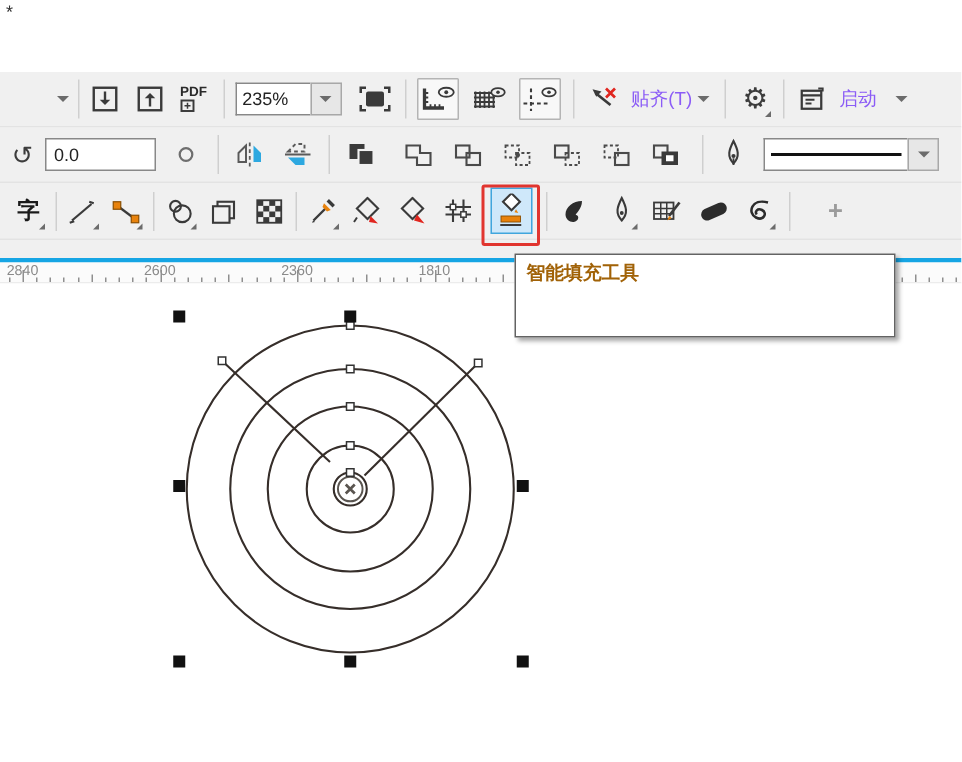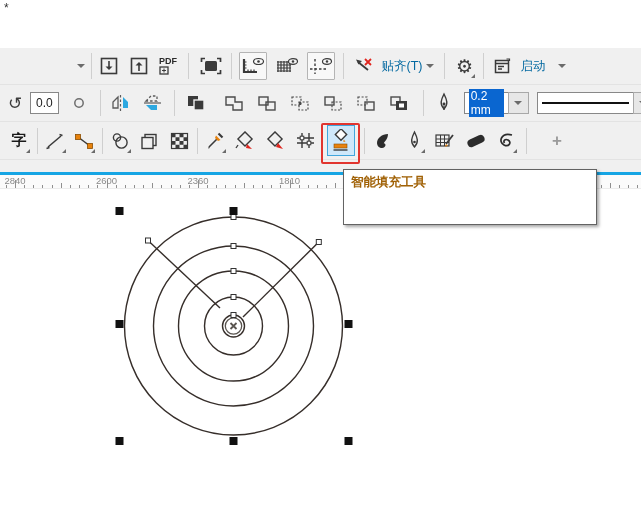--- a/index.html
+++ b/index.html
@@ -20,21 +20,21 @@
   .row3 { top:122px; height:38px; border-bottom:1px solid #e3e3e3; }
 
   .sep { width:1px; height:26px; background:#cfcfcf; flex:0 0 auto; }
   .tbtn { height:28px; min-width:24px; display:flex; align-items:center; justify-content:center;
     flex:0 0 auto; position:relative; }
   .tbtn.pressed { border:1px solid #b4b4b4; background:#f8f8f8; border-radius:1px; }
   .flyout:after { content:""; position:absolute; right:1px; bottom:2px; width:0; height:0;
     border-left:4px solid transparent; border-bottom:4px solid #6b6b6b; }
   .dd-arrow { width:0; height:0; border-left:4px solid transparent; border-right:4px solid transparent;
     border-top:4px solid #6b6b6b; }
-  .label-zh { font-size:12.5px; color:#0369a1; white-space:nowrap; }
+  .label-zh { font-size:12.5px; color:#8b5cf6; white-space:nowrap; }
 
   .combo { display:flex; height:22px; flex:0 0 auto; }
   .combo .field { background:#fff; border:1px solid #888; border-right:none; display:flex;
     align-items:center; padding:0 4px; font-size:12px; }
   .combo .btn { width:21px; background:#e7e7e7; border:1px solid #a8a8a8; display:flex;
     align-items:center; justify-content:center; }
   .sel-blue { background:#0a66d0; color:#fff; padding:0 2px; }
 
   .angle-input { width:74px; height:22px; background:#fff; border:1px solid #888;
     display:flex; align-items:center; padding:0 5px; font-size:12px; }
@@ -98,20 +98,26 @@
         </svg>
     </span>
     <span class="tbtn" style="margin-left:6px;width:24px">
       <svg class="icon-svg" width="24" height="22">
           <text x="2" y="9" font-size="9" font-weight="bold" fill="#2a2a2a" font-family="Liberation Sans,sans-serif">PDF</text>
           <rect x="3" y="12" width="8" height="7" fill="none" stroke="#3a3a3a" stroke-width="1.3"></rect>
           <path d="M5 15.5h4M7 13.5v4" stroke="#3a3a3a" stroke-width="1"></path>
         </svg>
     </span>
     <span class="sep" style="margin-left:7px"></span>
+    <span class="combo" style="margin-left:7px">
+      <span class="field" style="width:50px">235%</span>
+      <span class="btn">
+          <span class="dd-arrow"></span>
+        </span>
+    </span>
     <span class="tbtn" style="margin-left:10px">
       <svg class="icon-svg" width="22" height="18">
           <rect x="5" y="4" width="12" height="10" rx="1.5" fill="#3a3a3a"></rect>
           <path d="M1.5 5V1.5H5M17 1.5h3.5V5M20.5 13v3.5H17M5 16.5H1.5V13" fill="none" stroke="#3a3a3a" stroke-width="1.7"></path>
         </svg>
     </span>
     <span class="sep" style="margin-left:8px"></span>
     <span class="tbtn pressed" style="margin-left:7px;width:28px">
       <svg class="icon-svg" width="24" height="19">
           <path d="M3 2v13h13" fill="none" stroke="#3a3a3a" stroke-width="2.2"></path>
@@ -240,28 +246,20 @@
           </svg>
       </span>
     </span>
     <span class="sep" style="margin-left:12px"></span>
     <span class="tbtn" style="margin-left:8px">
       <svg class="icon-svg" width="16" height="22">
           <path d="M8 2C5 8 3.5 12 8 17c4.5-5 3-9 0-15z" fill="none" stroke="#3a3a3a" stroke-width="1.4"></path>
           <circle cx="8" cy="12" r="1.4" fill="#3a3a3a"></circle>
           <path d="M8 13.5V18" stroke="#3a3a3a" stroke-width="1.2"></path>
         </svg>
-    </span>
-    <span class="combo" style="margin-left:8px">
-      <span class="field" style="width:44px">
-          <span class="sel-blue">0.2 mm</span>
-        </span>
-      <span class="btn">
-          <span class="dd-arrow"></span>
-        </span>
     </span>
     <span class="combo" style="margin-left:8px">
       <span class="field" style="width:96px; justify-content:center">
           <span class="line-sample"></span>
         </span>
       <span class="btn">
           <span class="dd-arrow"></span>
         </span>
     </span>
   </div>

